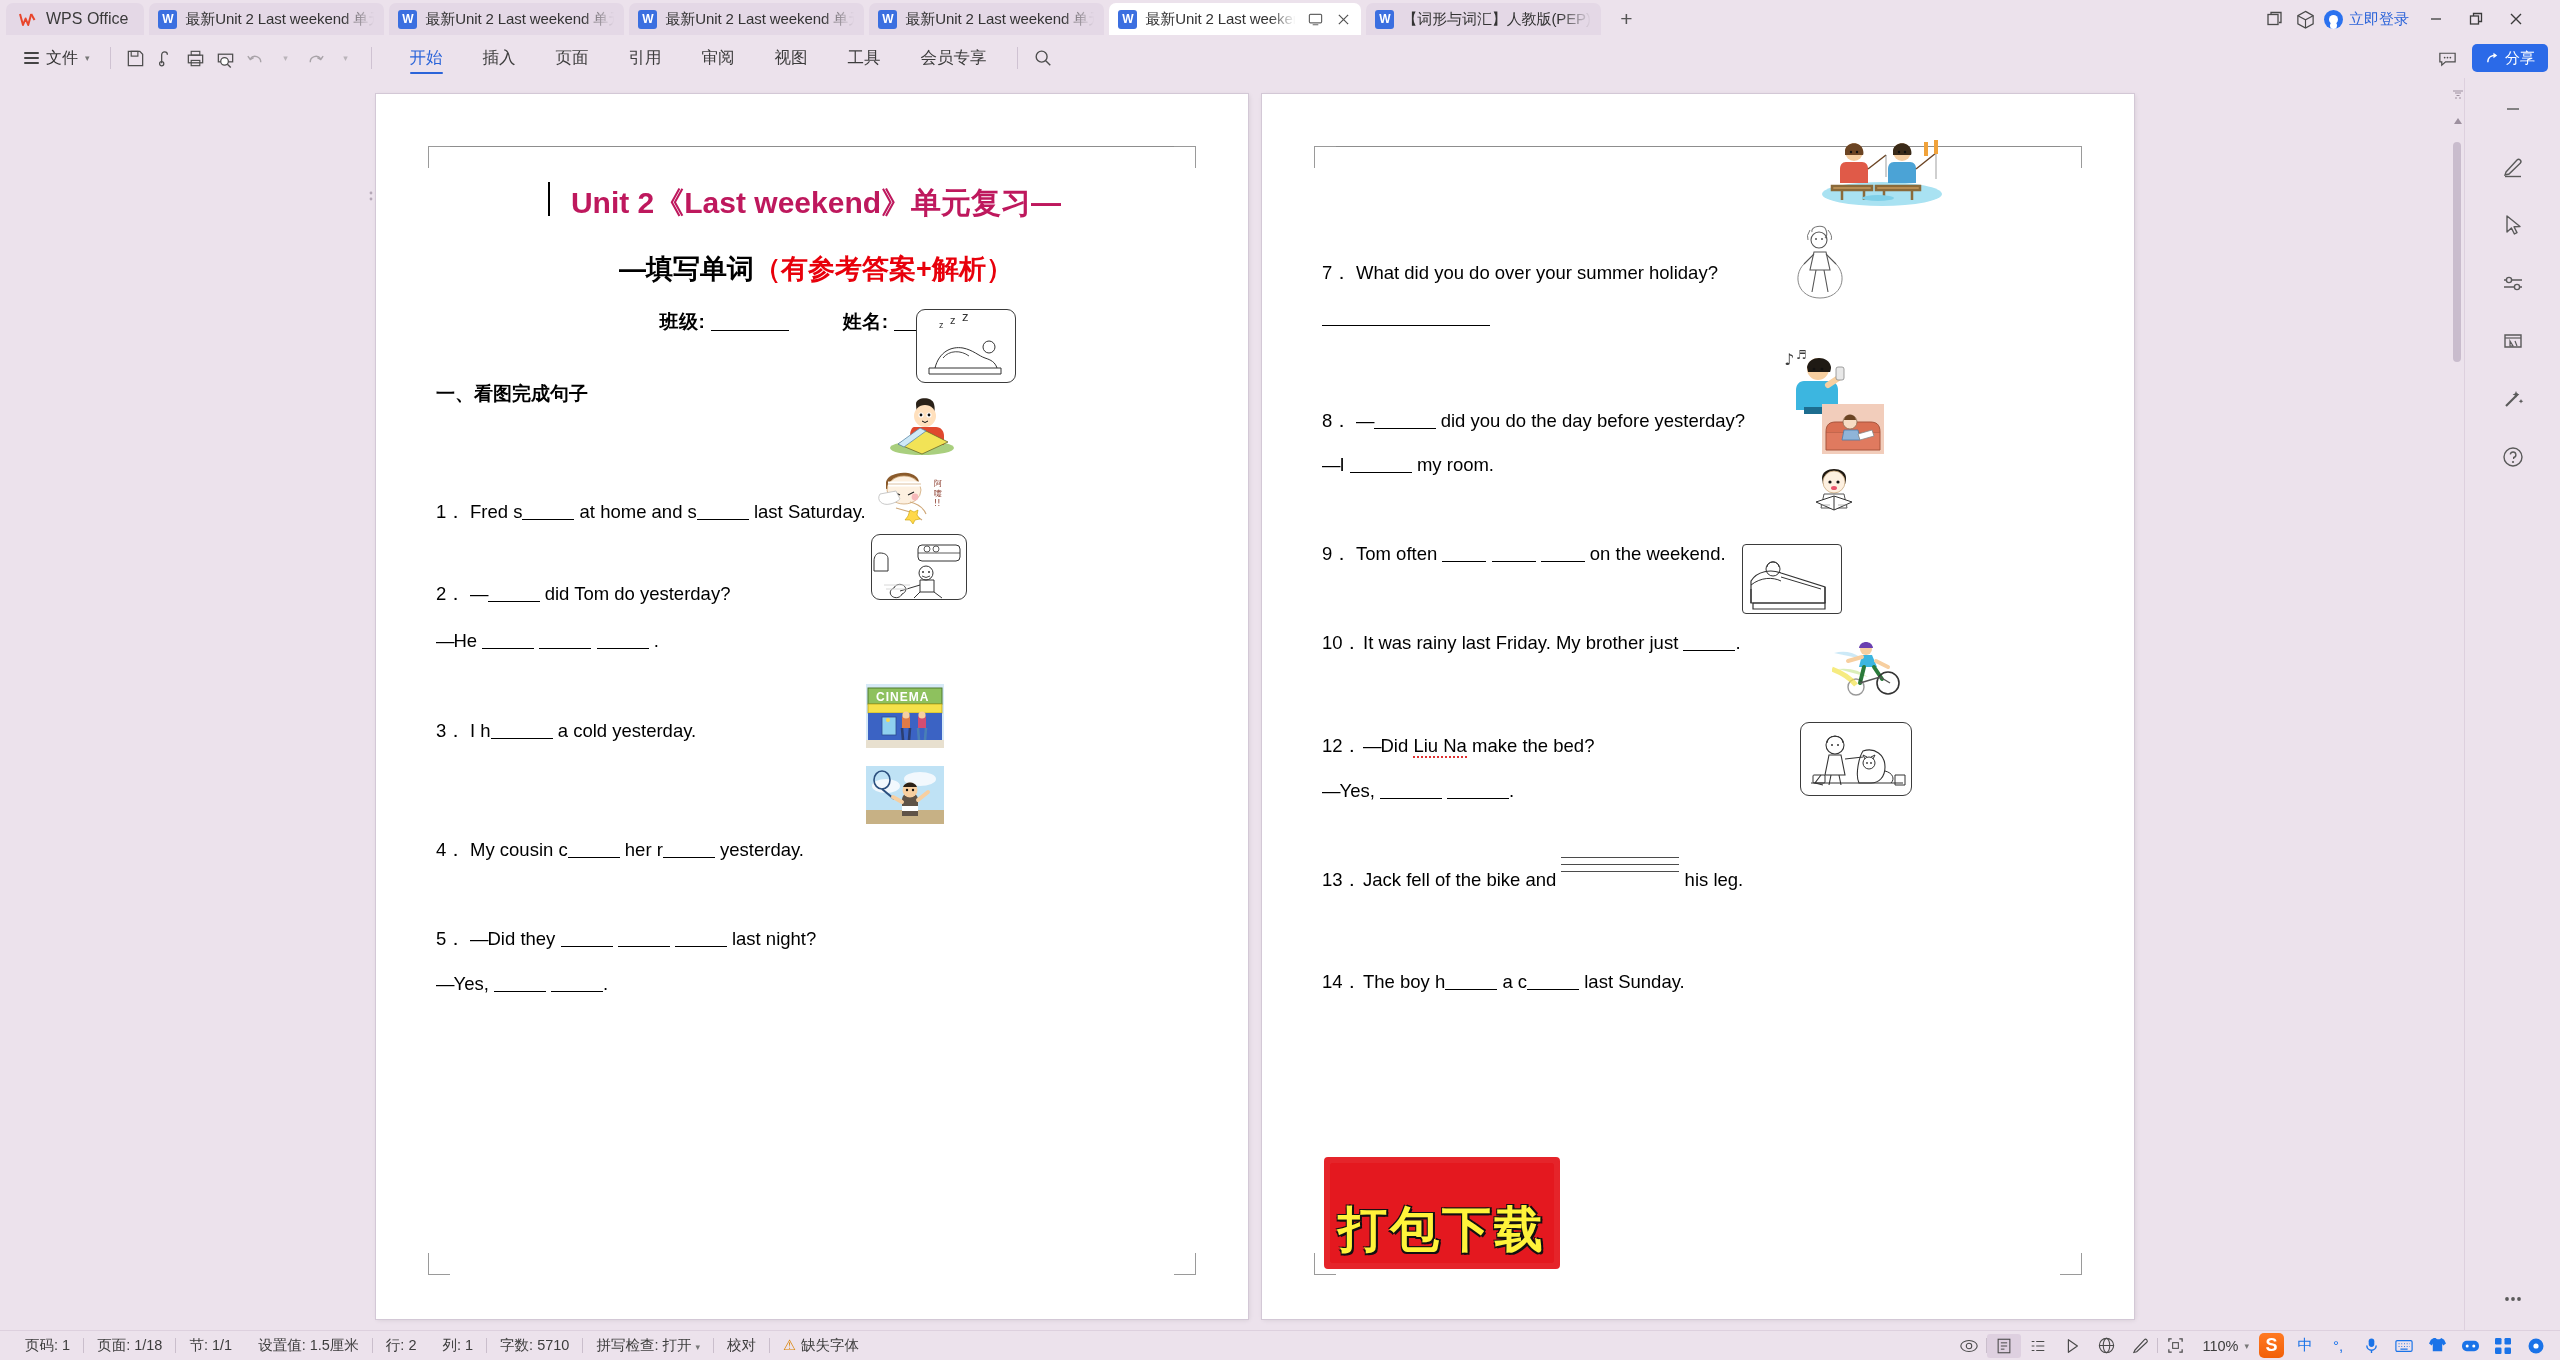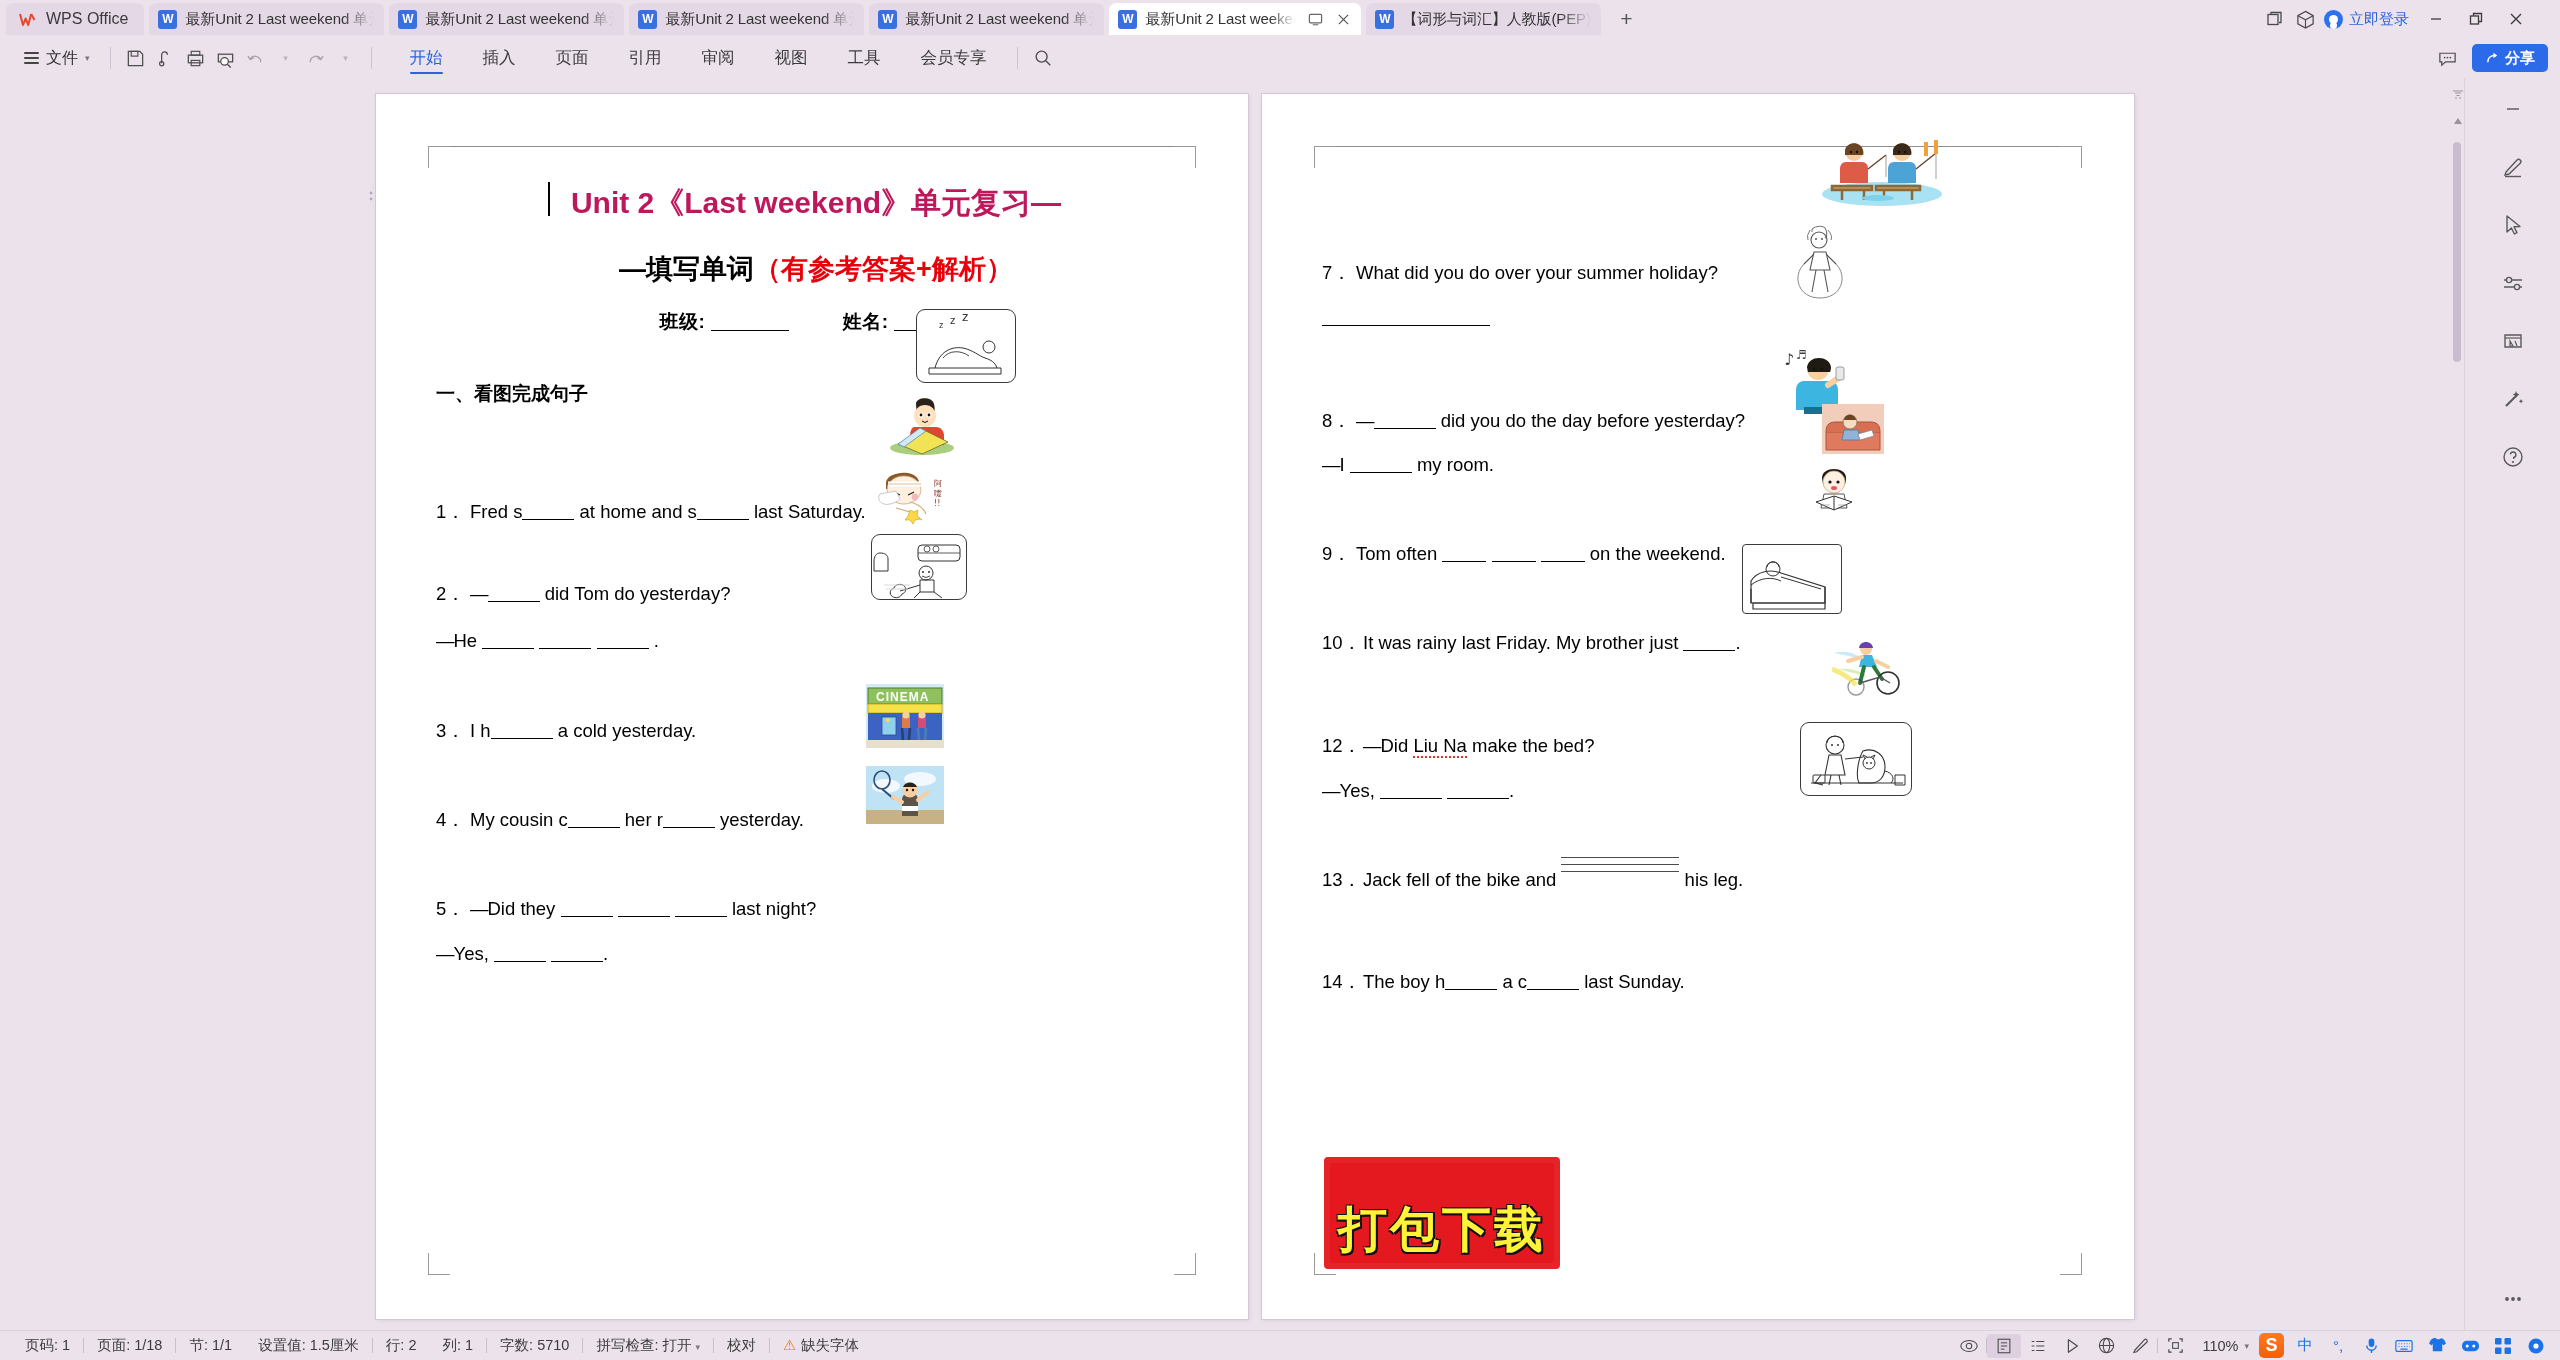--- a/index.html
+++ b/index.html
@@ -80,21 +80,21 @@
   .q-ico.dim { opacity: 0.42; }
   .ribtabs { display: flex; align-items: center; gap: 0; margin-left: 8px; }
   .ribtab {
     position: relative; font-size: 16.5px; color: #3c3c3c; padding: 0 20px; height: 36px;
     display: flex; align-items: center; white-space: nowrap;
   }
   .ribtab.active { color: #2b64d9; font-weight: normal; }
   .ribtab.active::after {
     content: ""; position: absolute; left: 20px; right: 20px; bottom: 2px; height: 2.4px; background: #2b64d9; border-radius: 2px;
   }
-  .ribbon-right { margin-left: auto; display: flex; align-items: center; gap: 10px; padding-right: 12px; font-weight: bold; }
+  .ribbon-right { margin-left: auto; display: flex; align-items: center; gap: 10px; padding-right: 12px; }
   .share-btn {
     display: flex; align-items: center; gap: 5px; background: #2b6ae8; color: #fff;
     font-size: 15px; border-radius: 5px; padding: 5px 13px; height: 28px;
   }
 
   
   .workspace {
     position: absolute; top: 78px; left: 0; width: 2560px; height: 1252px;
     background: #ece2ec; overflow: hidden;
   }
@@ -442,21 +442,21 @@
             <span class="num">2．</span><span class="mdash">—</span><span class="ul w5"></span> did Tom do yesterday?
           </div>
           <div class="q" style="margin-top:20px">
             <span class="mdash">—</span>He <span class="ul w5"></span> <span class="ul w5"></span> <span class="ul w5"></span> .
           </div>
 
           <div class="q" style="margin-top:64px">
             <span class="num">3．</span>I h<span class="ul w6"></span> a cold yesterday.
           </div>
 
-          <div class="q" style="margin-top:62px">
+          <div class="q" style="margin-top:92px">
             <span class="num">4．</span>My cousin c<span class="ul w5"></span> her r<span class="ul w5"></span> yesterday.
           </div>
 
           <div class="q" style="margin-top:62px">
             <span class="num">5．</span><span class="mdash">—</span>Did they <span class="ul w5"></span> <span class="ul w5"></span> <span class="ul w5"></span> last night?
           </div>
           <div class="q" style="margin-top:18px">
             <span class="mdash">—</span>Yes, <span class="ul w5"></span> <span class="ul w5"></span>.
           </div>
 

